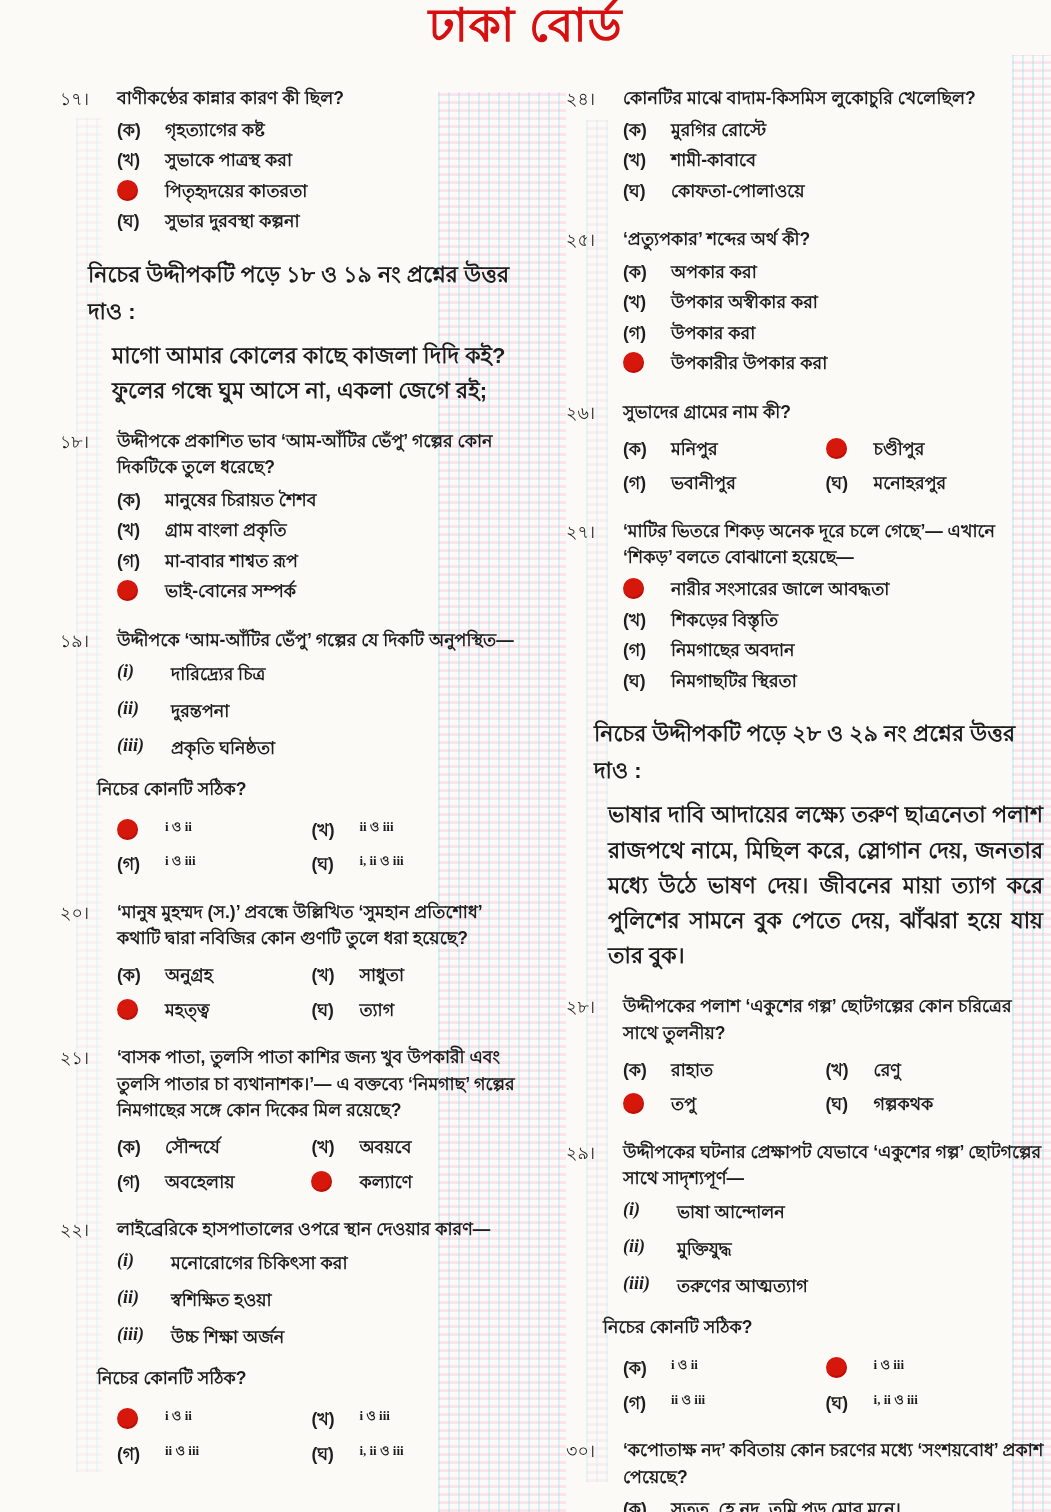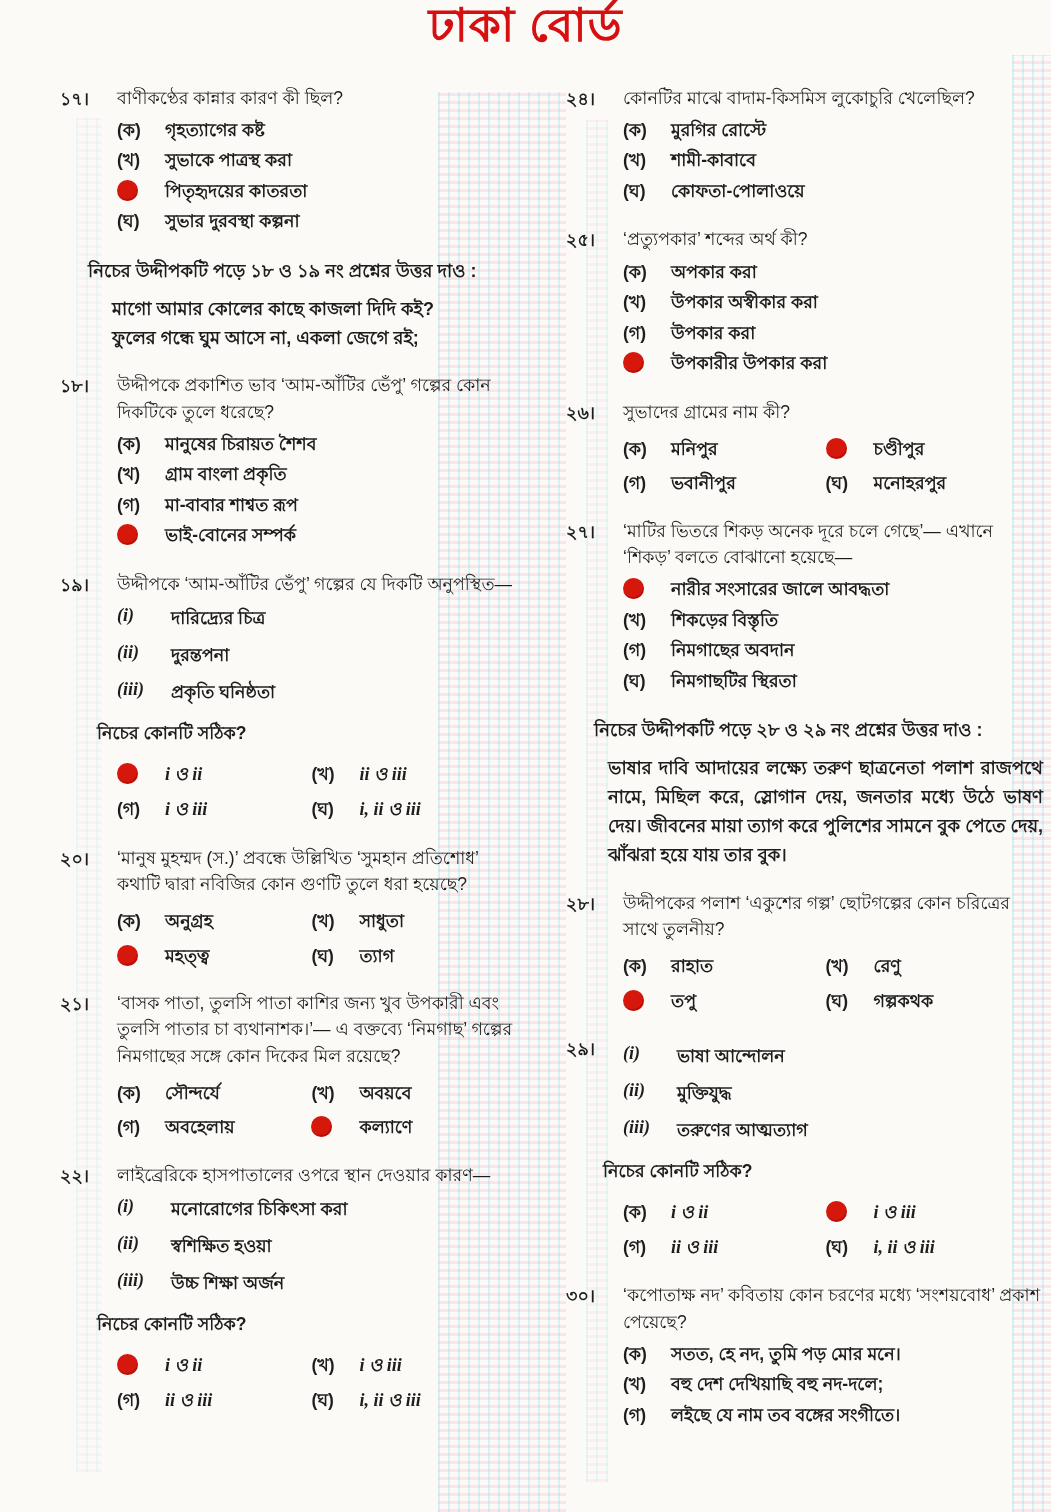--- a/index.html
+++ b/index.html
@@ -25,51 +25,51 @@
   .title{
     text-align:center;color:#d60f10;font-weight:bold;
     font-size:46px;line-height:1.1;letter-spacing:1px;
   }
   .cols{display:flex;gap:44px;padding:34px 6px 0 60px;}
   .col{flex:1;min-width:0;}
   .col-left{max-width:462px;}
   .col-right{max-width:484px;}
 
   .question{display:flex;margin-bottom:17px;}
-  .qno{flex:0 0 57px;font-weight:700;font-size:17.5px;padding-top:1px;}
+  .qno{flex:0 0 57px;font-weight:400;font-size:17.5px;padding-top:1px;}
   .qbody{flex:1;min-width:0;}
-  .qtext{font-weight:400;font-size:17.5px;line-height:1.5;margin-bottom:7px;}
+  .qtext{font-weight:700;font-size:17.5px;line-height:1.5;margin-bottom:7px;}
 
   .opts{font-size:17.5px;}
   .opts .opt{display:flex;margin:6px 0;line-height:1.4;}
   .olabel{flex:0 0 48px;font-weight:700;}
   .otext{font-weight:700;}
   .opts.grid{display:grid;grid-template-columns:48% 52%;column-gap:0;}
   .opts.grid .opt{margin:5px 0;}
   .opts.rom .otext{
-    font-style:italic;font-family:"Liberation Serif","DejaVu Serif",serif;
-    font-size:18px;
+    font-family:"Liberation Serif","DejaVu Serif",serif;
+    font-size:13px;
   }
   .olabel.dot{position:relative;}
   .olabel.dot::before{
     content:"";display:inline-block;width:21px;height:21px;border-radius:50%;
     background:#d5170c;box-shadow:inset -1px -2px 0 rgba(140,0,0,.35);
     vertical-align:-4px;
   }
 
   .romans{margin:4px 0 2px 0;font-size:17.5px;}
   .roman-item{display:flex;margin:8px 0;}
   .rlabel{
     flex:0 0 54px;font-weight:700;font-style:italic;
     font-family:"Liberation Serif","DejaVu Serif",serif;font-size:18px;
   }
   .rtext{font-weight:700;}
   .followup{font-weight:700;font-size:17.5px;margin:12px 0 8px -20px;}
 
-  .stimulus{margin:2px 0 20px 28px;font-size:18px;}
+  .stimulus{margin:2px 0 20px 28px;font-size:22px;}
   .stim-intro{font-weight:700;margin-bottom:7px;}
   .stim-line{font-weight:700;margin-left:24px;line-height:1.6;}
   .stim-line.para{margin-left:14px;margin-right:2px;text-align:justify;}
 </style>
 </head>
 <body>
 
 <div class="band" id="band-center"></div>
 <div class="band" id="band-inner-right"></div>
 <div class="band" id="band-right"></div>
@@ -376,20 +376,21 @@
               <div class="opt">
                 <span class="olabel">(ঘ)</span>
                 <span class="otext">গল্পকথক</span>
               </div>
             </div>
           </div>
         </div>
         <div class="question">
           <div class="qno">২৯।</div>
           <div class="qbody">
+            <div class="qtext">উদ্দীপকের ঘটনার প্রেক্ষাপট যেভাবে ‘একুশের গল্প’ ছোটগল্পের সাথে সাদৃশ্যপূর্ণ—</div>
             <div class="romans">
               <div class="roman-item">
                 <span class="rlabel">(i)</span>
                 <span class="rtext">ভাষা আন্দোলন</span>
               </div>
               <div class="roman-item">
                 <span class="rlabel">(ii)</span>
                 <span class="rtext">মুক্তিযুদ্ধ</span>
               </div>
               <div class="roman-item">

